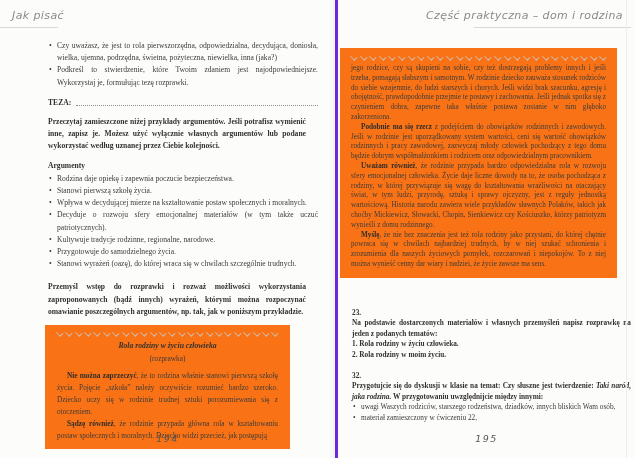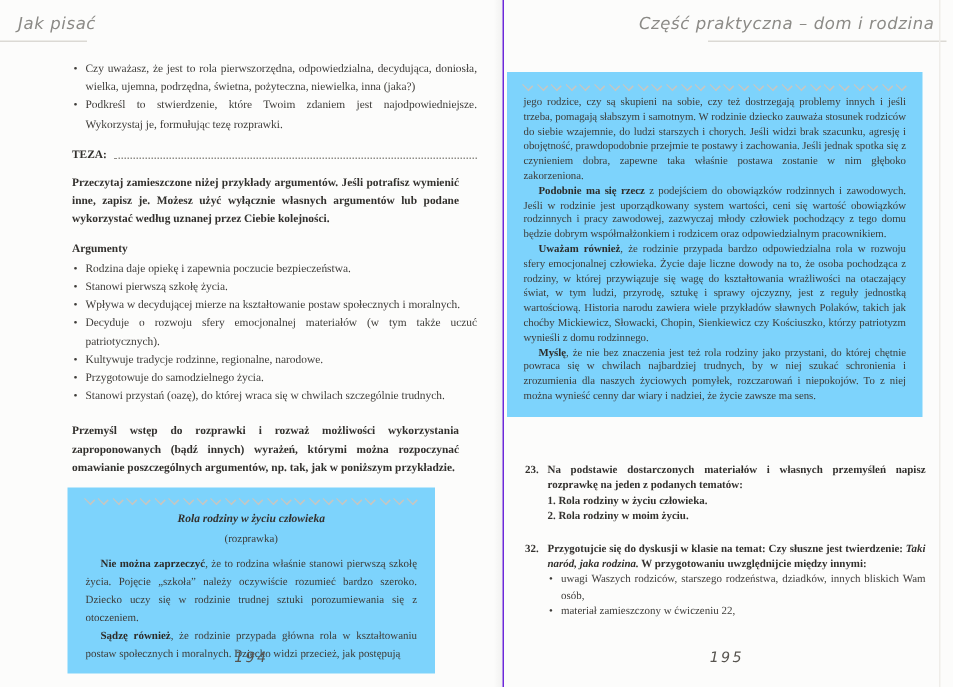--- a/index.html
+++ b/index.html
@@ -2,21 +2,21 @@
 <html><head>
 <meta charset="utf-8">
 <style>
   html,body{margin:0;padding:0;background:#fcfcfb;}
   body{width:635px;height:458px;overflow:hidden;font-family:"Liberation Serif",serif;color:#3d3b38;}
   .spread{position:relative;width:635px;height:458px;display:flex;}
   .page{position:relative;height:458px;background:#fcfcfb;box-sizing:border-box;}
   .page-left{width:335px;}
   .page-left::after{content:"";position:absolute;top:0;right:0;width:6px;height:100%;
     background:linear-gradient(to right,rgba(0,0,0,0),rgba(0,0,0,0.045));pointer-events:none;}
-  .page-right{width:296px;border-left:1px solid #6d28d9;}
+  .page-right{width:296px;border-left:3px solid #6d28d9;}
   .page-right::after{content:"";position:absolute;top:0;right:4px;width:1px;height:100%;background:#efede9;pointer-events:none;}
 
   
   .head{position:absolute;top:9px;font-family:"DejaVu Sans",sans-serif;font-style:italic;
     font-size:11px;color:#8b8a86;letter-spacing:0.4px;white-space:nowrap;}
   .head-left{left:12px;}
   .head-right{right:8px;}
   .head-rule{position:absolute;top:27px;height:1px;background:#dbd9d4;}
   .head-rule-left{left:0;width:58px;}
   .head-rule-right{left:136px;right:0;}
@@ -27,36 +27,36 @@
   ul.bullets li{position:relative;padding-left:9px;text-align:justify;margin:0;}
   ul.bullets li::before{content:"\2022";position:absolute;left:1px;top:0;color:#3d3b38;}
   .teza-row{display:flex;align-items:flex-start;margin:8px 0 7px 0;}
   .teza-label{font-weight:700;color:#33312e;}
   .dotted-fill{flex:1;border-bottom:1.4px dotted #8f8d88;margin:0 0 2px 5px;height:8px;}
   .bold-para{font-weight:700;color:#33312e;text-align:justify;margin:6px 12px 0 0;}
   .args-heading{font-weight:700;color:#33312e;margin:7px 0 1px 0;}
   .mt-lg{margin-top:11px;}
 
   
-  .example-box{background:#7dd3fc;box-sizing:border-box;}
+  .example-box{background:#f97316;box-sizing:border-box;}
   .box-left{margin:7px 0 0 -3px;width:245px;padding:5px 12px 7px 12px;font-size:7.3px;line-height:12px;}
   .box-right{position:absolute;top:48px;left:2px;width:277px;padding:6px 11px 8px 11px;
     font-size:7.2px;line-height:9.8px;}
   .scallops{display:flex;justify-content:space-between;height:6px;margin:0 0 4px 0;}
   .scallop{width:4.5px;height:4.5px;border-right:1px solid #c7c6c1;border-bottom:1px solid #c7c6c1;
     transform:rotate(45deg) scaleY(0.75);flex:none;}
   .box-title{font-weight:700;font-style:italic;text-align:center;margin:2px 0 0 0;font-size:7.7px;color:#33312e;}
   .box-subtitle{text-align:center;margin:1px 0 5px 0;}
   .box-para{margin:0;text-align:justify;}
   .box-para.indent{text-indent:10px;}
   .box-para .lead{font-weight:700;color:#2e2c29;}
 
   
   .exercises{position:absolute;top:308px;left:14px;width:279px;font-size:7.3px;line-height:10.4px;}
-  .exercise{display:flex;margin:0 12px 11px 0;}
+  .exercise{display:flex;margin:0 0 11px 0;flex-direction:column;}
   .ex-num{width:15px;flex:none;font-weight:700;color:#33312e;}
   .ex-body{flex:1;}
   .ex-text{margin:0;font-weight:700;color:#33312e;text-align:justify;}
   .ex-text .ital{font-style:italic;}
   .ex-sub{margin:0;font-weight:700;color:#33312e;}
   ul.bullets.light li{font-weight:400;color:#3d3b38;}
   .ex-bullets{margin-top:1px;}
 
   .pageno{position:absolute;top:433px;font-family:"DejaVu Sans",sans-serif;font-style:italic;
     font-size:9.5px;color:#57544f;letter-spacing:1.5px;text-align:center;}
@@ -86,21 +86,21 @@
       <p class="bold-para">Przeczytaj zamieszczone niżej przykłady argumentów. Jeśli potrafisz wymienić inne, zapisz je. Możesz użyć wyłącznie własnych argumentów lub podane wykorzystać według uznanej przez Ciebie kolejności.</p>
 
       <p class="args-heading">Argumenty</p>
       <ul class="bullets">
           <li>Rodzina daje opiekę i zapewnia poczucie bezpieczeństwa.</li>
           <li>Stanowi pierwszą szkołę życia.</li>
           <li>Wpływa w decydującej mierze na kształtowanie postaw społecznych i moralnych.</li>
           <li>Decyduje o rozwoju sfery emocjonalnej materiałów (w tym także uczuć patriotycznych).</li>
           <li>Kultywuje tradycje rodzinne, regionalne, narodowe.</li>
           <li>Przygotowuje do samodzielnego życia.</li>
-          <li>Stanowi przystań (oazę), do której wraca się w chwilach szczególnie trudnych.</li>
+          <li>Stanowi wyrażeń (oazę), do której wraca się w chwilach szczególnie trudnych.</li>
         </ul>
 
       <p class="bold-para mt-lg">Przemyśl wstęp do rozprawki i rozważ możliwości wykorzystania zaproponowanych (bądź innych) wyrażeń, którymi można rozpoczynać omawianie poszczególnych argumentów, np. tak, jak w poniższym przykładzie.</p>
 
       <div class="example-box box-left">
         <div class="scallops">
             <span class="scallop"></span>
             <span class="scallop"></span>
             <span class="scallop"></span>
             <span class="scallop"></span>

